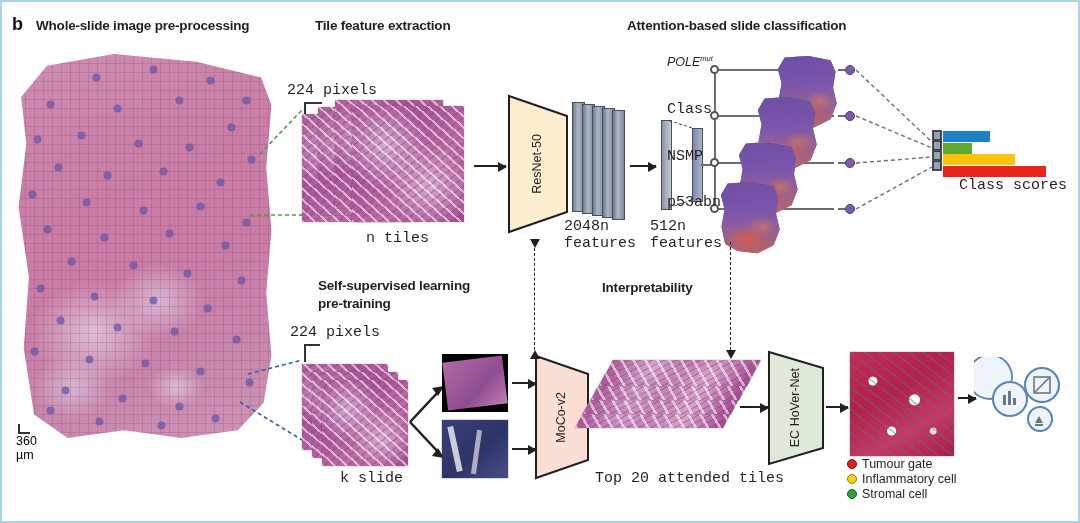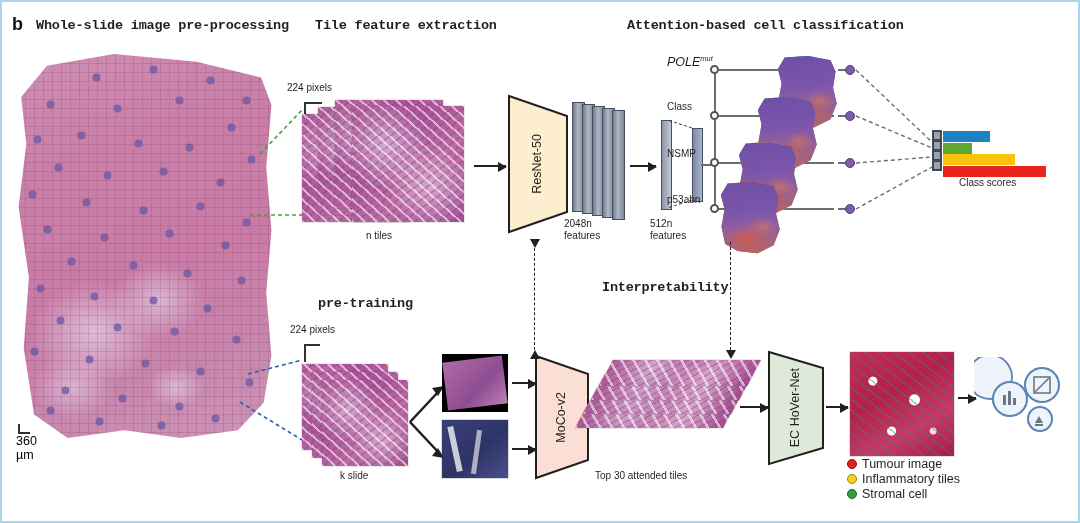--- a/index.html
+++ b/index.html
@@ -1,23 +1,23 @@
 <!DOCTYPE html>
 <html><head>
 <meta charset="utf-8">
 <style>
   html,body{margin:0;padding:0;background:#fff;}
   body{font-family:"Liberation Sans",sans-serif;}
   #fig{position:relative;width:1080px;height:523px;background:#fff;
        border:2px solid #a9d4ea;box-sizing:border-box;overflow:hidden;}
 
   .txt{position:absolute;color:#231f20;white-space:nowrap;}
-  .hdr{font-weight:bold;font-size:13.5px;letter-spacing:-0.2px;font-family:Liberation Mono, monospace;}
+  .hdr{font-weight:bold;font-size:13.5px;letter-spacing:-0.2px;}
   .panel-b{position:absolute;left:10px;top:12px;font-weight:bold;font-size:18px;color:#111;}
-  .lbl{font-size:10px;color:#231f20;}
+  .lbl{font-size:15px;color:#231f20;font-family:Liberation Mono, monospace;}
   .ctr{white-space:normal;}
 
   
   .wsi{position:absolute;left:14px;top:48px;width:258px;height:392px;}
   .wsi-shape{position:absolute;inset:0;
      background:
        repeating-linear-gradient(0deg,rgba(120,60,100,.20) 0 1px,transparent 1px 9px),
        repeating-linear-gradient(90deg,rgba(120,60,100,.20) 0 1px,transparent 1px 9px),
        radial-gradient(ellipse 40% 22% at 30% 72%,rgba(225,200,225,.85),transparent 60%),
        radial-gradient(ellipse 30% 16% at 55% 64%,rgba(222,196,222,.8),transparent 60%),
@@ -106,21 +106,21 @@
 </style>
 </head>
 <body>
 
 <div id="fig">
 
   <div class="panel-b">b</div>
 
   <div class="txt hdr" style="left:34px;top:16px;">Whole-slide image pre-processing</div>
   <div class="txt hdr" style="left:313px;top:16px;">Tile feature extraction</div>
-  <div class="txt hdr" style="left:625px;top:16px;">Attention-based cell classification</div>
+  <div class="txt hdr" style="left:625px;top:16px;">Attention-based slide classification</div>
 
   <div class="wsi">
     <div class="wsi-shape"></div>
     <div class="dot" style="left:30%;top:6%"></div>
       <div class="dot" style="left:52%;top:4%"></div>
     <div class="dot" style="left:74%;top:7%"></div>
       <div class="dot" style="left:88%;top:12%"></div>
     <div class="dot" style="left:12%;top:13%"></div>
       <div class="dot" style="left:38%;top:14%"></div>
     <div class="dot" style="left:62%;top:12%"></div>
@@ -288,20 +288,21 @@
 
   <div id="classbars">
       <div class="cbar" style="left: 941px; top: 129px; width: 47.04px; background: rgb(28, 130, 196);"></div>
       <div class="cbar" style="left: 941px; top: 140.5px; width: 29.12px; background: rgb(95, 168, 46);"></div>
       <div class="cbar" style="left: 941px; top: 152px; width: 71.68px; background: rgb(251, 195, 10);"></div>
       <div class="cbar" style="left: 941px; top: 163.5px; width: 103.04px; background: rgb(232, 36, 28);"></div>
     </div>
   <div class="txt lbl" style="left:957px;top:175px;">Class scores</div>
 
 
+  <div class="txt hdr" style="left:316px;top:276px;">Self-supervised learning</div>
   <div class="txt hdr" style="left:316px;top:294px;">pre-training</div>
 
   <div class="brk" style="left:302px;top:342px;width:14px;height:16px;"></div>
   <div class="txt lbl" style="left:288px;top:322px;">224 pixels</div>
 
   <div>
     <div class="tile" style="position:absolute;left:300px;top:362px;width:86px;height:86px;"></div>
     <div class="tile" style="position:absolute;left:310px;top:370px;width:86px;height:86px;"></div>
     <div class="tile" style="position:absolute;left:320px;top:378px;width:86px;height:86px;"></div>
   </div>
@@ -344,21 +345,21 @@
   <div>
     <div class="tile" style="position:absolute;left:580px;top:400px;width:148px;height:26px;
         transform:skewX(-28deg);"></div>
     <div class="tile" style="position:absolute;left:588px;top:386px;width:148px;height:26px;
         transform:skewX(-28deg);"></div>
     <div class="tile" style="position:absolute;left:596px;top:372px;width:148px;height:26px;
         transform:skewX(-28deg);"></div>
     <div class="tile" style="position:absolute;left:604px;top:358px;width:148px;height:26px;
         transform:skewX(-28deg);"></div>
   </div>
-  <div class="txt lbl" style="left:593px;top:468px;">Top 30 attended tiles</div>
+  <div class="txt lbl" style="left:593px;top:468px;">Top 20 attended tiles</div>
 
   <div class="arw" style="left:738px;top:404px;width:28px;"></div>
 
   <svg style="position:absolute;left:765px;top:348px;width:58px;height:116px;">
     <polygon points="2,2 56,18 56,98 2,114" fill="#dfe9d9" stroke="#231f20" stroke-width="2"></polygon>
   </svg>
   <div class="trap" style="left:765px;top:348px;width:58px;height:116px;">
     <div class="cap"><span>EC</span>&nbsp;<span>HoVer-Net</span></div>
   </div>
 
@@ -399,25 +400,25 @@
     </g>
     <g fill="#6b7785">
       <path d="M61,66 l4,-7 l4,7 Z"></path>
       <rect x="61" y="67" width="8" height="2"></rect>
     </g>
   </svg>
 
   <div style="position:absolute;left:845px;top:455px;">
     <div class="lgrow">
       <div class="cdot" style="background:#e02020;border:1.5px solid #8a1010;"></div>
-      <div class="lgtxt">Tumour image</div>
+      <div class="lgtxt">Tumour gate</div>
     </div>
     <div class="lgrow">
       <div class="cdot" style="background:#f3d21c;border:1.5px solid #9a8400;"></div>
-      <div class="lgtxt">Inflammatory tiles</div>
+      <div class="lgtxt">Inflammatory cell</div>
     </div>
     <div class="lgrow">
       <div class="cdot" style="background:#2f9e45;border:1.5px solid #186025;"></div>
       <div class="lgtxt">Stromal cell</div>
     </div>
   </div>
 
 
 </div>
 

